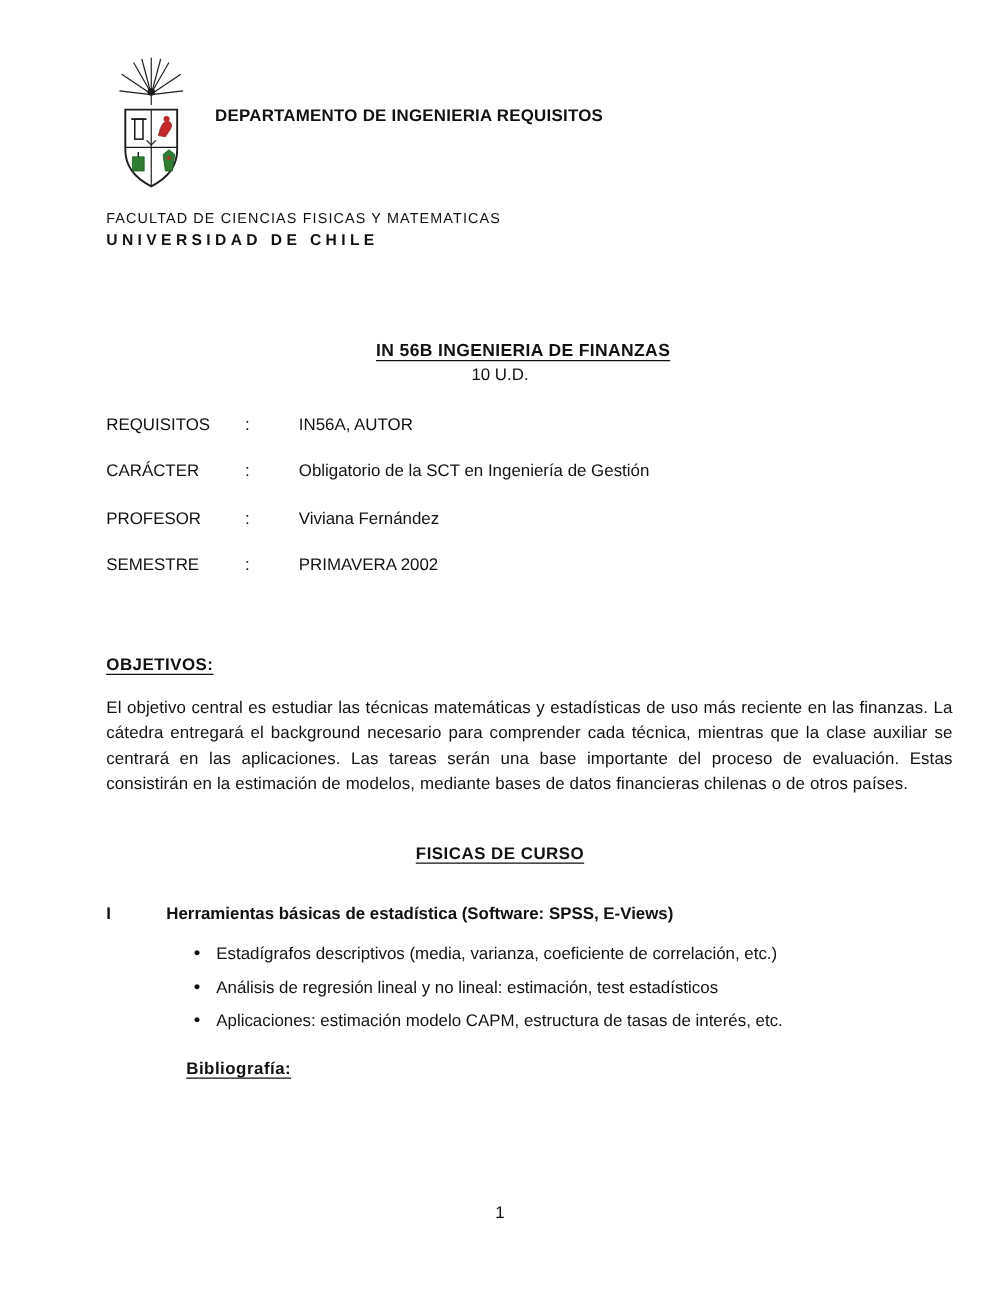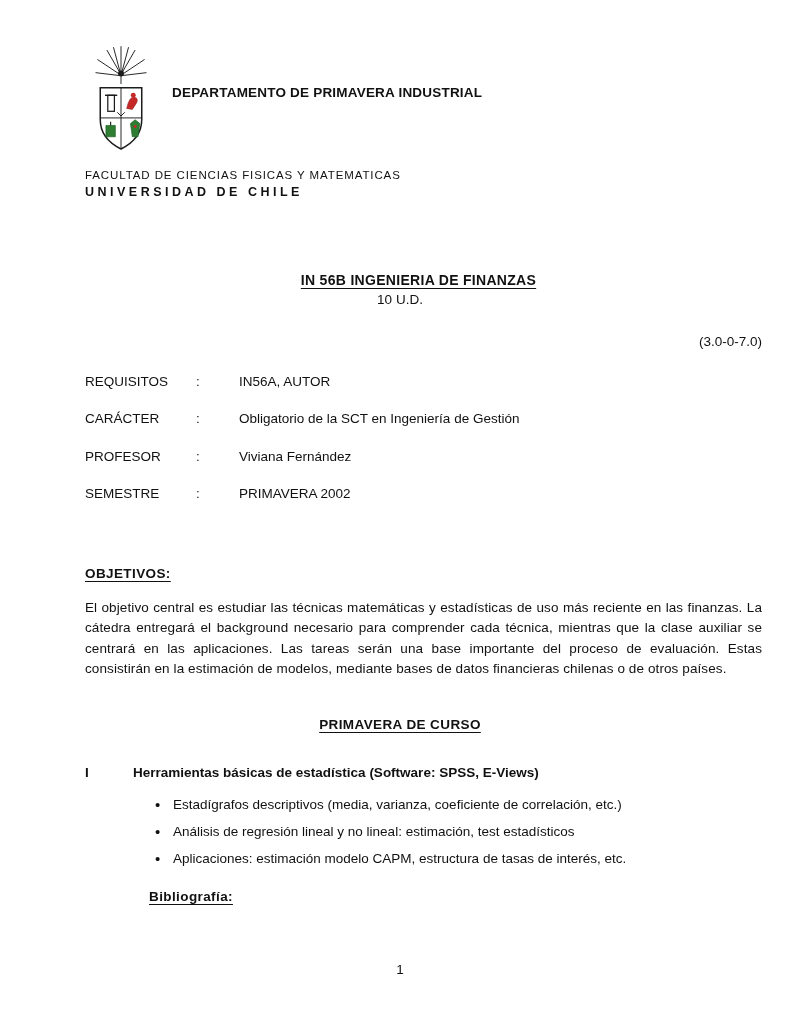--- a/index.html
+++ b/index.html
@@ -143,29 +143,28 @@
         <line x1="18" y1="52" x2="31" y2="52" stroke="#1c1c1c" stroke-width="1.5"></line>
         <path d="M41 66 q3 -14 9 -12 q4 2 1 7 l-4 6 z" fill="#c62828" stroke="#8e1c1c" stroke-width="0.6"></path>
         <circle cx="48" cy="52" r="2.6" fill="#c62828"></circle>
         <path d="M19 84 h10 v12 h-10 z" fill="#2e7d32" stroke="#1b5e20" stroke-width="0.7"></path>
         <line x1="24" y1="80" x2="24" y2="84" stroke="#1c1c1c" stroke-width="1.2"></line>
         <path d="M45 82 l5 -4 l5 4 l-2 14 h-6 z" fill="#2e7d32" stroke="#1b5e20" stroke-width="0.7"></path>
         <circle cx="50" cy="85" r="1.6" fill="#c62828"></circle>
         <path d="M31 70 l4 4 l4 -4" stroke="#1c1c1c" stroke-width="1" fill="none"></path>
       </svg>
     </div>
-    <div class="dept-title">DEPARTAMENTO DE PRIMAVERA INDUSTRIAL</div>
+    <div class="dept-title">DEPARTAMENTO DE INGENIERIA REQUISITOS</div>
   </div>
 
   <div class="faculty-line">FACULTAD DE CIENCIAS FISICAS Y MATEMATICAS</div>
   <div class="university-line">UNIVERSIDAD DE CHILE</div>
 
   <div class="course-title full-center">IN 56B INGENIERIA DE FINANZAS</div>
   <div class="course-ud full-center">10 U.D.</div>
-  <div class="credits-line">(3.0-0-7.0)</div>
 
   <div class="details">
     <div class="detail-row">
       <span class="detail-label">REQUISITOS</span>
       <span class="detail-sep">:</span>
       <span class="detail-value">IN56A, AUTOR</span>
     </div>
     <div class="detail-row">
       <span class="detail-label">CARÁCTER</span>
       <span class="detail-sep">:</span>
@@ -179,21 +178,21 @@
     <div class="detail-row">
       <span class="detail-label">SEMESTRE</span>
       <span class="detail-sep">:</span>
       <span class="detail-value">PRIMAVERA 2002</span>
     </div>
   </div>
 
   <div class="section-heading objectives-heading">OBJETIVOS:</div>
   <div class="objectives-body">El objetivo central es estudiar las técnicas matemáticas y estadísticas de uso más reciente en las finanzas. La cátedra entregará el background necesario para comprender cada técnica, mientras que la clase auxiliar se centrará en las aplicaciones. Las tareas serán una base importante del proceso de evaluación. Estas consistirán en la estimación de modelos, mediante bases de datos financieras chilenas o de otros países.</div>
 
-  <div class="program-heading full-center">PRIMAVERA DE CURSO</div>
+  <div class="program-heading full-center">FISICAS DE CURSO</div>
 
   <div class="program-section">
     <span class="program-roman">I</span>
     <span class="program-section-title">Herramientas básicas de estadística (Software: SPSS, E-Views)</span>
   </div>
 
   <ul class="bullet-list">
     <li>Estadígrafos descriptivos (media, varianza, coeficiente de correlación, etc.)</li>
     <li>Análisis de regresión lineal y no lineal: estimación, test estadísticos</li>
     <li>Aplicaciones: estimación modelo CAPM, estructura de tasas de interés, etc.</li>

